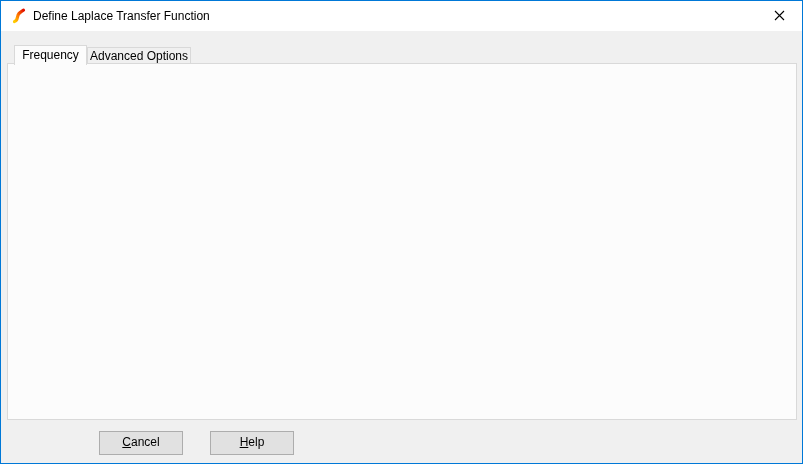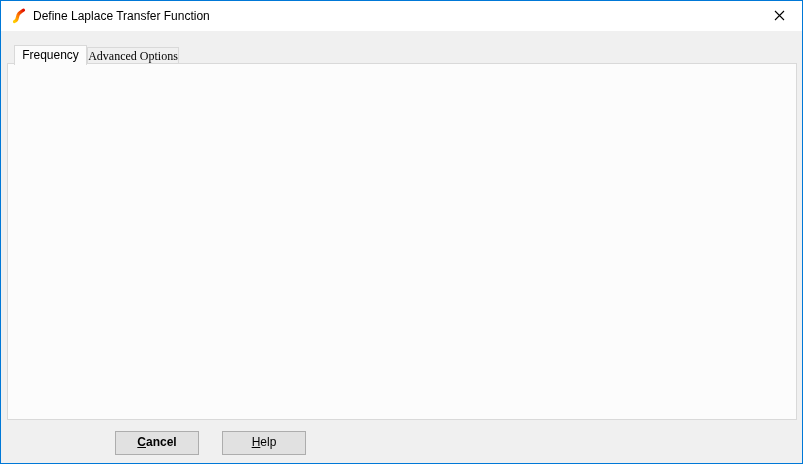--- a/index.html
+++ b/index.html
@@ -13,22 +13,22 @@
   .titlebar { position:absolute; left:0; top:0; width:801px; height:30px; background:#ffffff; }
   .app-icon { position:absolute; left:10px; top:7px; width:16px; height:16px; }
   .title-text { position:absolute; left:32px; top:0; height:30px; line-height:30px; font-size:12px; }
   .close-btn { position:absolute; right:0; top:0; width:45px; height:29px;
                display:flex; align-items:center; justify-content:center; cursor:default; }
 
   
   .tab { position:absolute; font-size:12px; text-align:center; }
   .tab.active { left:13px; top:44px; width:73px; height:20px; line-height:19px;
                 background:#fcfcfc; border:1px solid #d9d9d9; border-bottom:none; z-index:3; }
-  .tab.inactive { left:86px; top:46px; width:92px; height:17px; line-height:16px;
-                  background:#f0f0f0; border:1px solid #d9d9d9; z-index:1;font-family:Liberation Serif, serif; }
+  .tab.inactive { left:86px; top:46px; width:104px; height:17px; line-height:16px;
+                  background:#f0f0f0; border:1px solid #d9d9d9; z-index:1; }
 
   .panel { position:absolute; left:6px; top:62px; width:790px; height:357px;
            background:#fcfcfc; border:1px solid #d9d9d9; z-index:2; }
 
   
   .group { position:absolute; border:1px solid #dcdcdc; }
   .group-label { position:absolute; top:-8px; left:8px; background:#fcfcfc;
                  padding:0 4px; font-size:12px; line-height:15px; white-space:nowrap; }
 
   .lbl { position:absolute; font-size:12px; white-space:pre; line-height:13px; }
@@ -182,16 +182,16 @@
     </div>
     <div class="desc gray" style="left:108px; top:14px;">Size of convolution expressed as a
 power of 2. (E.g. enter 12 for 4096).
 The higher the value the higher the
 frequency resolution at the expense
 of simulation time and memory usage.
 This value would usually be in the
 range 15-22</div>
   </div>
 
-  <div class="btn" style="left:114px;font-weight:bold;"><u>C</u>ancel</div>
-  <div class="btn" style="left:221px;text-align:center;"><u>H</u>elp</div>
+  <div class="btn" style="left:98px;"><u>C</u>ancel</div>
+  <div class="btn" style="left:209px;text-align:center;"><u>H</u>elp</div>
 
 </div>
 
 </body></html>

